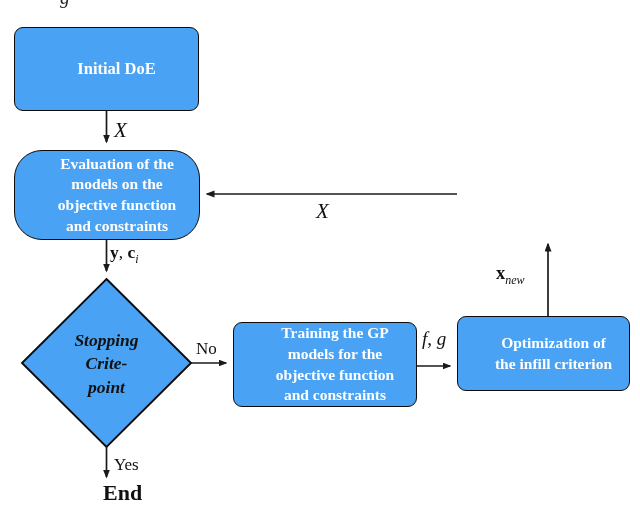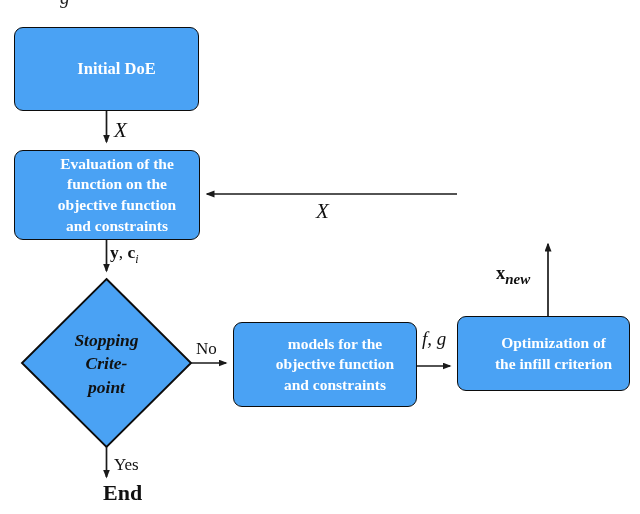--- a/index.html
+++ b/index.html
@@ -44,21 +44,21 @@
     line-height: 1.33;
     display: flex;
     flex-direction: column;
     justify-content: center;
     align-items: center;
     text-align: center;
     padding-left: 20px;
   }
   .node .line { display: block; }
   #node-initial-doe    { left: 14px;  top: 27px;  width: 185px; height: 84px; font-size: 16.5px; }
-  #node-evaluation     { left: 14px;  top: 150px; width: 186px; height: 90px; }
+  #node-evaluation     { left: 14px;  top: 150px; width: 186px; height: 90px; border-radius: 28px; }
   #node-training       { left: 233px; top: 322px; width: 184px; height: 85px; }
   #node-optimization   { left: 457px; top: 316px; width: 173px; height: 75px; }
   #node-addition       { left: 457px; top: 153px; width: 173px; height: 84px; }
   #diamond-label {
     position: absolute;
     left: 46px; top: 320px; width: 121px; height: 88px;
     display: flex; flex-direction: column; justify-content: center; align-items: center;
     text-align: center;
     color: var(--label-text);
     font-weight: bold;
@@ -71,21 +71,21 @@
     color: var(--label-text);
     white-space: nowrap;
   }
   .math-bold { font-weight: bold; }
   #label-x-top    { left: 114px; top: 118px; font-size: 21px; font-style: italic; }
   #label-y-ci     { left: 110px; top: 242px; font-size: 17.5px; }
   #label-y-ci sub { font-style: italic; font-weight: normal; font-size: 12px; }
   #label-no       { left: 196px; top: 339px; font-size: 17px; }
   #label-f-g      { left: 422px; top: 328px; font-size: 19px; font-style: italic; }
   #label-x-new    { left: 496px; top: 263px; font-size: 18.5px; }
-  #label-x-new sub{ font-style: italic; font-weight: bold; font-size: 15px; }
+  #label-x-new sub{ font-style: italic; font-weight: normal; font-size: 12px; }
   #label-x-return { left: 316px; top: 199px; font-size: 21px; font-style: italic; }
   #label-yes      { left: 114px; top: 455px; font-size: 17px; }
   #label-end      { left: 84px;  top: 480px; font-size: 22px; font-weight: bold; margin-left: 19px; }
   .partial-glyph {
     position: absolute;
     left: 60px; top: -13px;
     font-size: 19px;
     font-style: italic;
     color: #222222;
   }
@@ -112,32 +112,33 @@
     <line x1="457" y1="194" x2="207" y2="194" marker-end="url(#ah)"></line>
     <line x1="106.5" y1="447" x2="106.5" y2="477" marker-end="url(#ah)"></line>
   </svg>
 
   <div class="node" id="node-initial-doe">
     <span class="line">Initial DoE</span>
   </div>
 
   <div class="node" id="node-evaluation">
     <span class="line">Evaluation of the</span>
-    <span class="line">function on the</span>
+    <span class="line">models on the</span>
     <span class="line">objective function</span>
     <span class="line">and constraints</span>
   </div>
 
   <div id="diamond-label">
     <span class="line">Stopping</span>
     <span class="line">Crite-</span>
     <span class="line">point</span>
   </div>
 
   <div class="node" id="node-training">
+    <span class="line">Training the GP</span>
     <span class="line">models for the</span>
     <span class="line">objective function</span>
     <span class="line">and constraints</span>
   </div>
 
   <div class="node" id="node-optimization">
     <span class="line">Optimization of</span>
     <span class="line">the infill criterion</span>
   </div>
 

